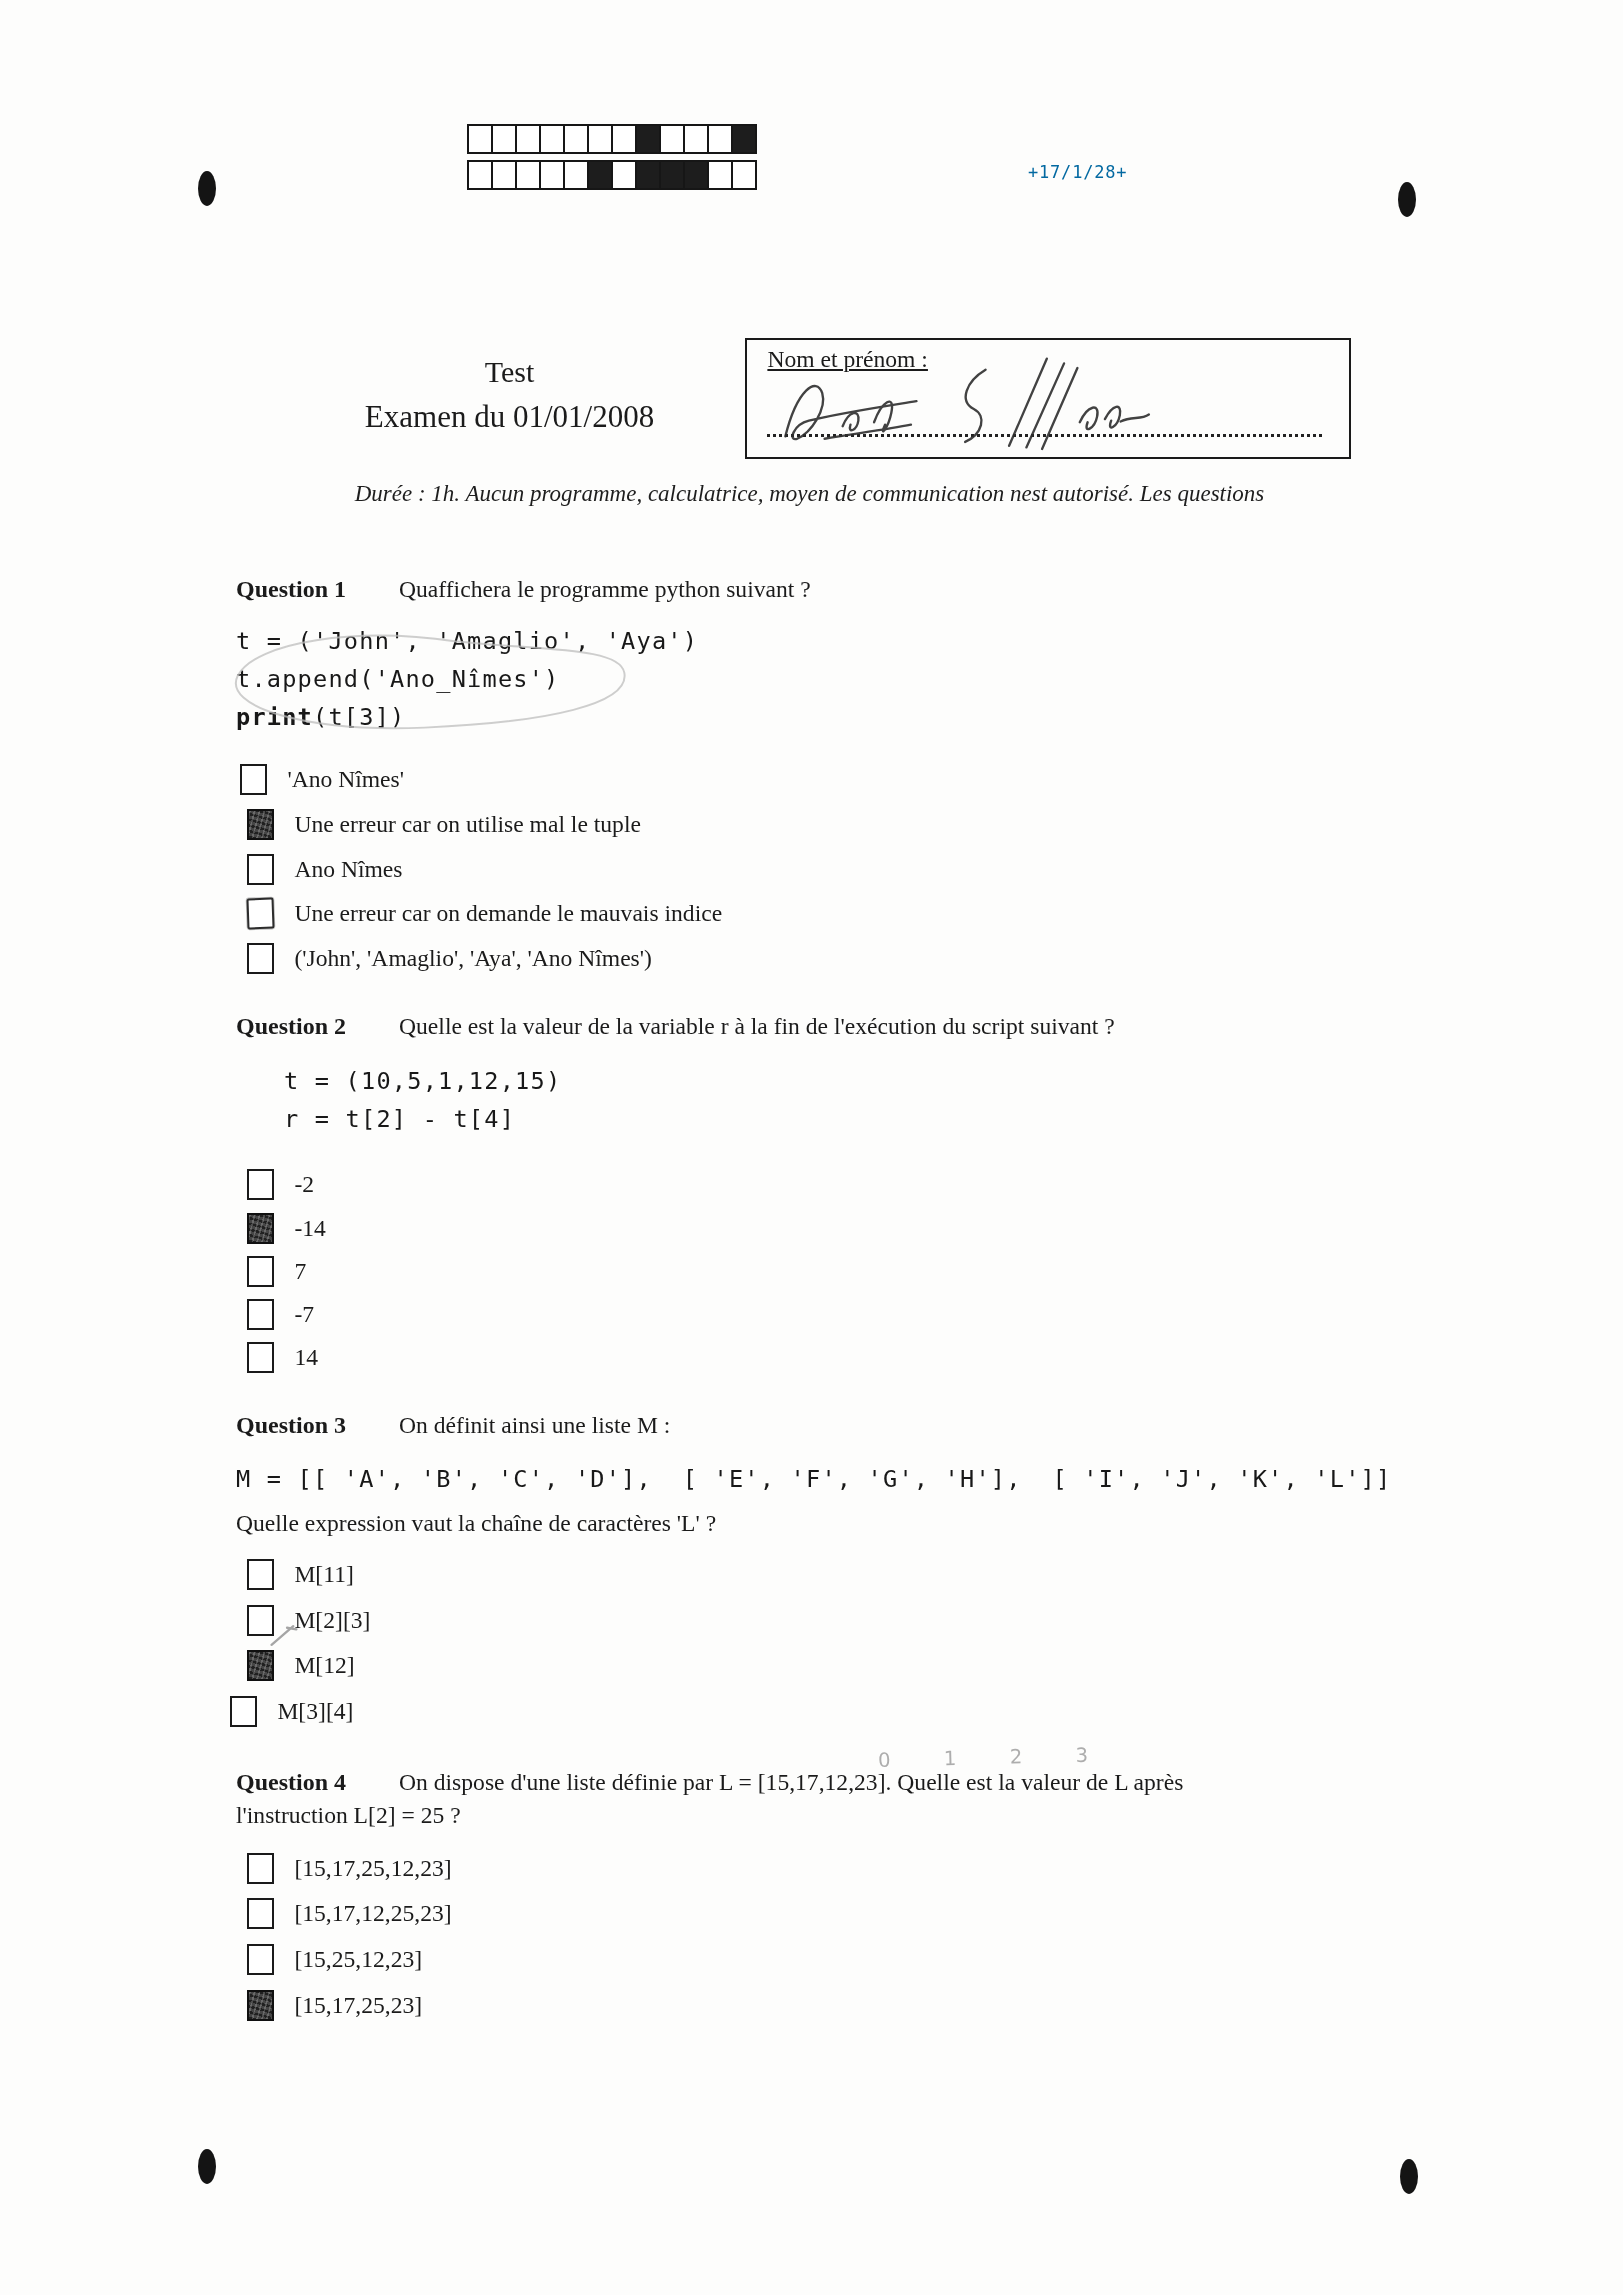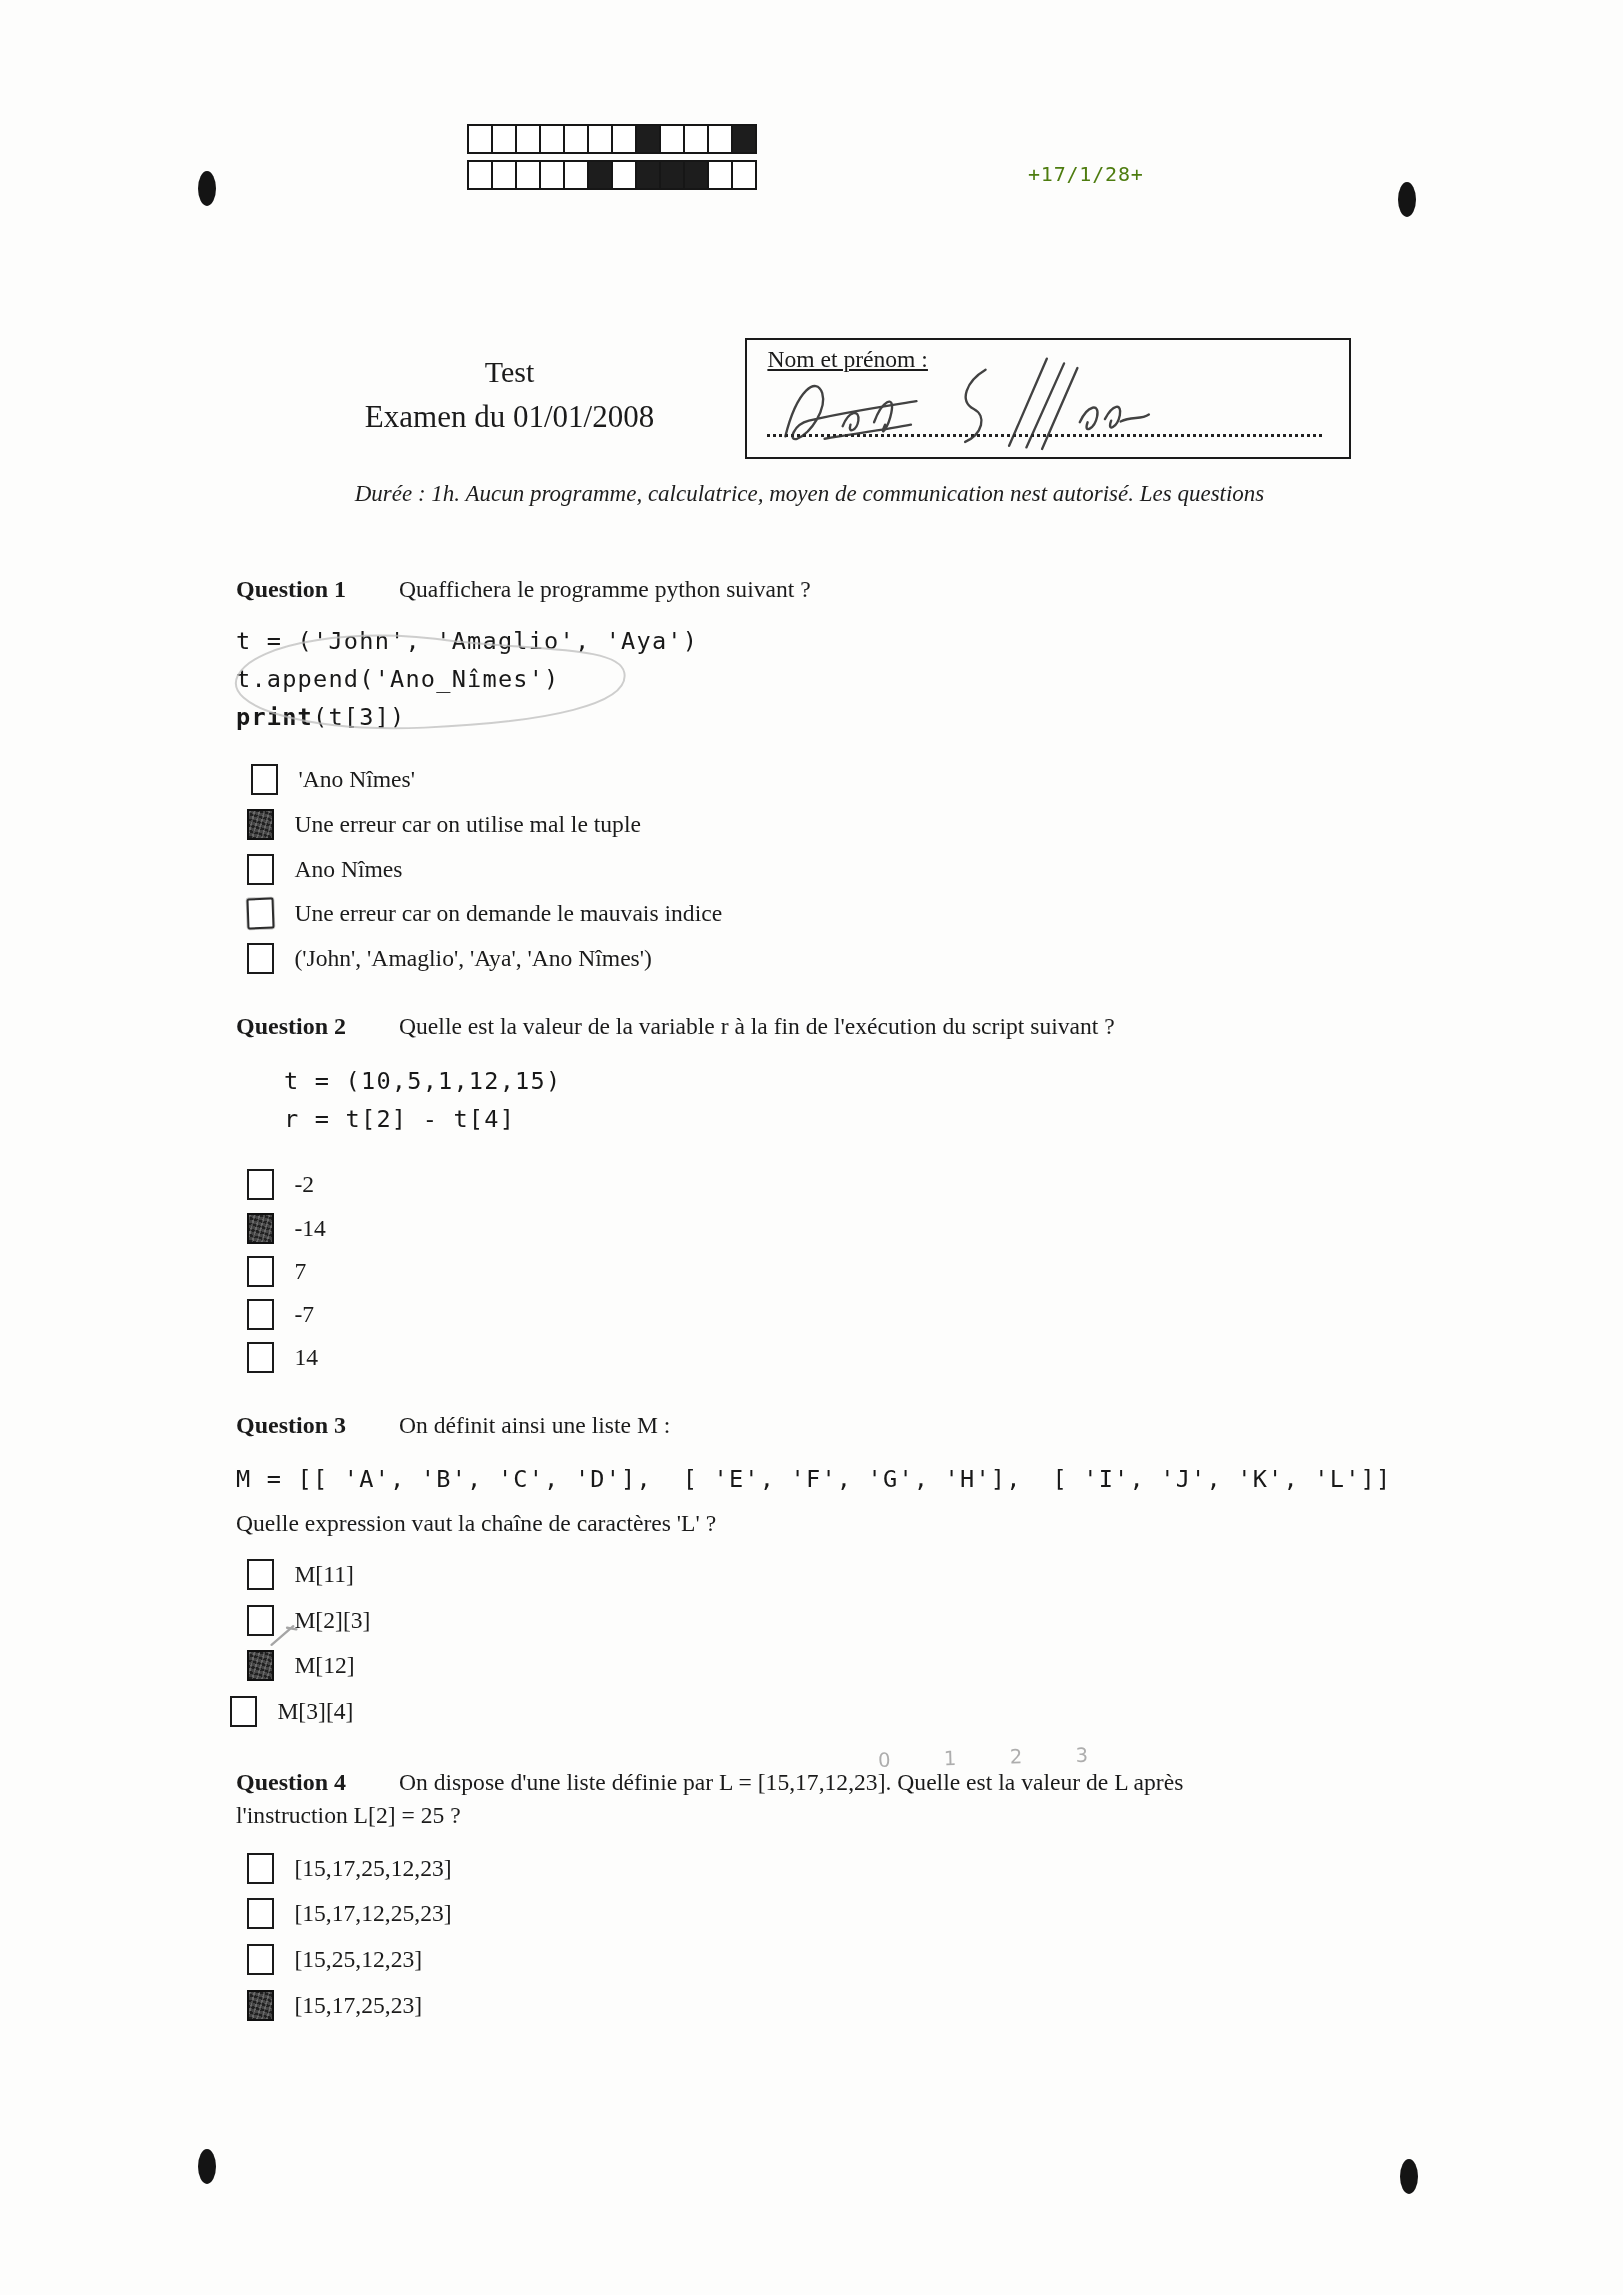--- a/index.html
+++ b/index.html
@@ -8,21 +8,21 @@
     font-family:"Liberation Serif", serif;color:#1b1b1b;overflow:hidden;
     box-shadow:0 0 6.3px rgba(0,0,0,.25);
   }
   
   .regdot{position:absolute;width:18px;height:35px;background:#141414;border-radius:50%;}
   
   .barcode{position:absolute;left:467px;top:124px;}
   .bc-row{display:flex;margin-bottom:6.3px;}
   .bc-cell{width:26px;height:30px;border:2px solid #161616;box-sizing:border-box;background:#fff;margin-right:-2px;}
   .bc-cell.fill{background:#1d1d1d;}
-  .scan-code{position:absolute;left:1028px;top:162px;font-family:"DejaVu Sans Mono",monospace;font-size:20px;letter-spacing:0.8px;color:#4d7c0f;}
+  .scan-code{position:absolute;left:1028px;top:162px;font-family:"DejaVu Sans Mono",monospace;font-size:17px;letter-spacing:0.8px;color:#0369a1;}
   
   .title1{position:absolute;left:321px;top:355px;width:377px;text-align:center;font-size:30px;}
   .title2{position:absolute;left:321px;top:399px;width:377px;text-align:center;font-size:31px;}
   .name-box{position:absolute;left:745px;top:338px;width:606px;height:121px;border:2.7px solid #1a1a1a;box-sizing:border-box;background:transparent;}
   .name-label{position:absolute;left:20.4px;top:6.3px;font-size:23.6px;text-decoration:underline;}
   .dotline{position:absolute;left:20.4px;bottom:20.4px;width:555px;border-bottom:3.1px dotted #222;}
   .instr{position:absolute;left:118px;width:1383px;text-align:center;font-style:italic;font-size:23px;color:#1e1e1e;}
   
   .qhead{position:absolute;white-space:nowrap;}
   .qlabel{font-weight:bold;font-size:24px;margin-right:53px;text-align:right;}
@@ -112,21 +112,21 @@
 
   <div class="instr" style="top:481px;">Durée : 1h. Aucun programme, calculatrice, moyen de communication nest autorisé. Les questions</div>
 
   <div id="questions">
       <div class="qhead" style="left: 236px; top: 576px;"><span class="qlabel">Question 1</span><span class="qtext">Quaffichera le programme python suivant ?</span></div>
       <div class="code" style="left: 236px; top: 622px;">
         <div class="codeline">t = ('John', 'Amaglio', 'Aya')</div>
         <div class="codeline">t.append('Ano_Nîmes')</div>
         <div class="codeline"><b>print</b>(t[3])</div>
       </div>
-      <div class="opt" style="left: 251px; top: 762px;">
+      <div class="opt" style="left: 240px; top: 762px;">
         <div class="cb"></div>
         <span class="opt-label">'Ano Nîmes'</span>
       </div>
       <div class="opt" style="left: 247px; top: 807px;">
         <div class="cb checked"></div>
         <span class="opt-label">Une erreur car on utilise mal le tuple</span>
       </div>
       <div class="opt" style="left: 247px; top: 852px;">
         <div class="cb"></div>
         <span class="opt-label">Ano Nîmes</span>

